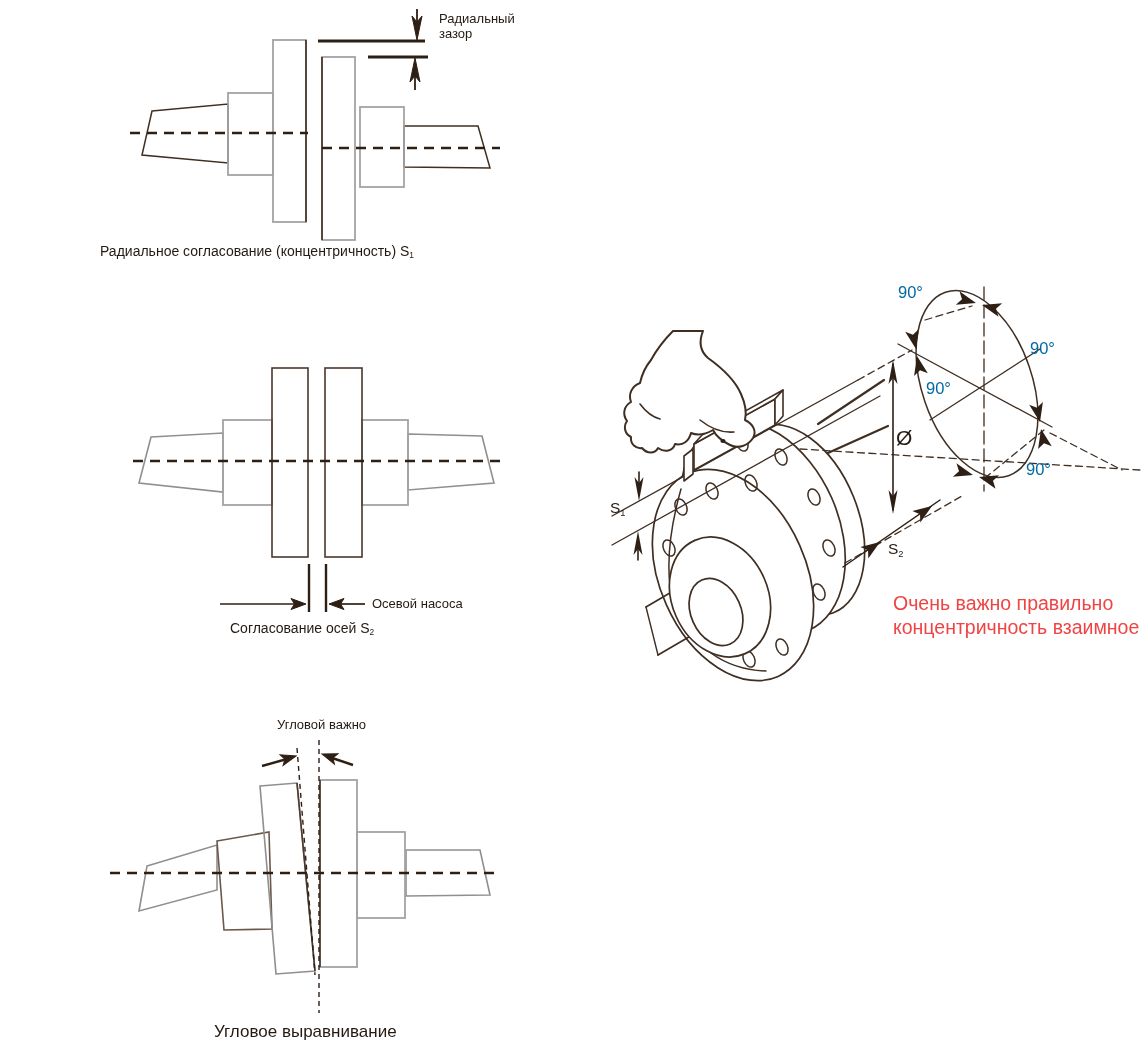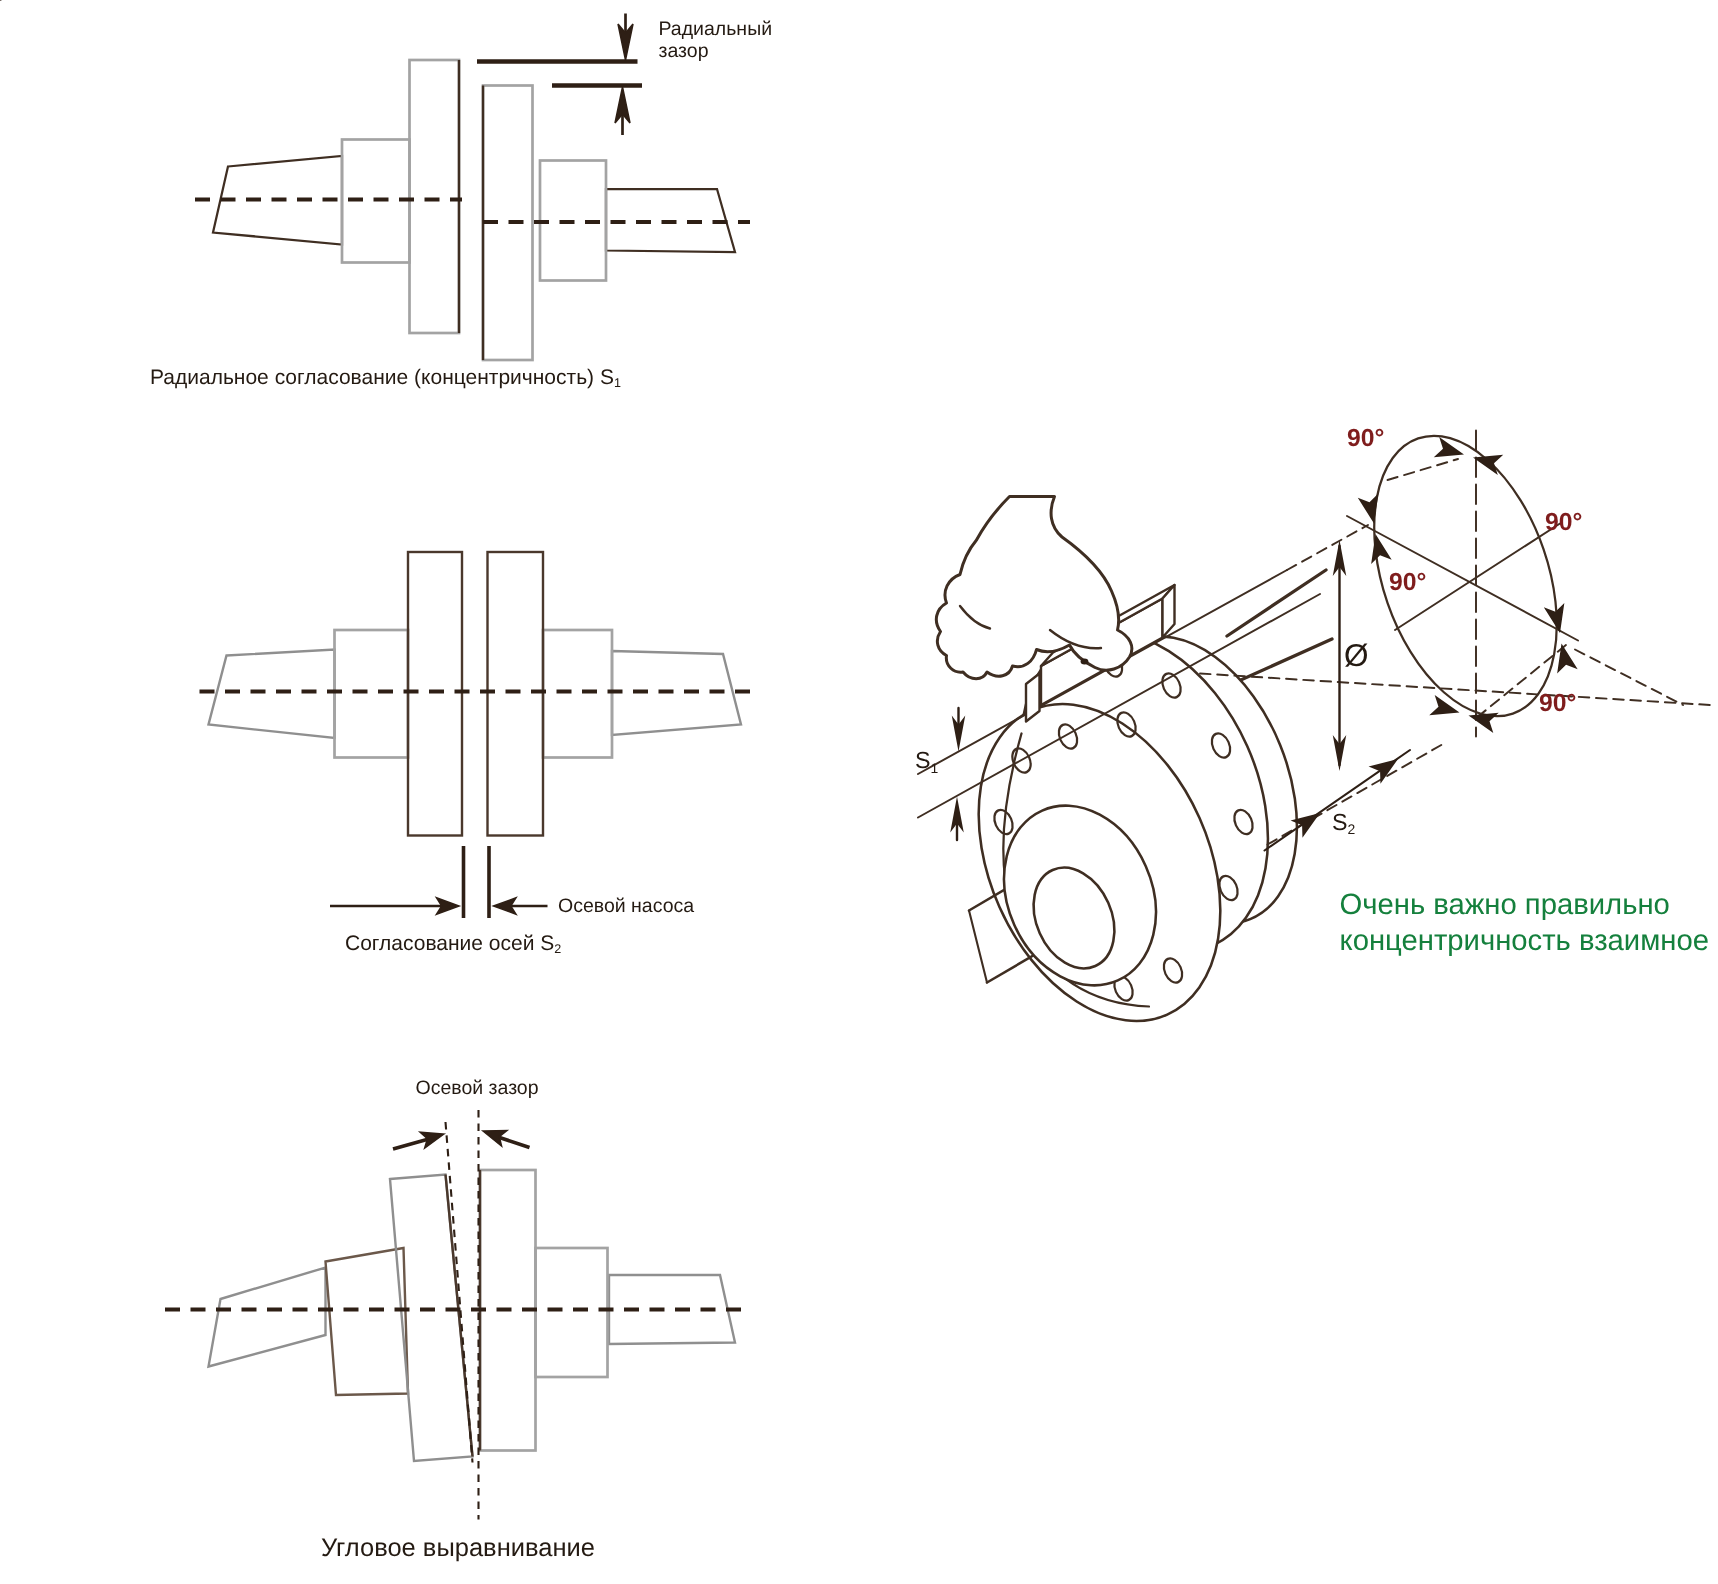--- a/index.html
+++ b/index.html
@@ -1,23 +1,23 @@
 <!DOCTYPE html>
 <html><head>
 <meta charset="utf-8">
 <style>
   html,body{margin:0;padding:0;background:#ffffff;}
   #page{position:relative;width:1145px;height:1056px;background:#ffffff;overflow:hidden;
         font-family:"Liberation Sans", sans-serif;color:#241a12;}
   svg{position:absolute;overflow:visible;}
   .lbl{position:absolute;color:#241a12;font-size:13px;line-height:1.18;}
   .cap{position:absolute;color:#241a12;font-size:14px;line-height:1.2;white-space:nowrap;}
-  .deg{position:absolute;color:#7f1d1d;font-size:16.5px;font-weight:bold;}
+  .deg{position:absolute;color:#0369a1;font-size:16.5px;}
   .dim{position:absolute;color:#241a12;font-size:15.5px;}
-  .note{position:absolute;left:893px;top:591px;font-size:19.5px;line-height:24.2px;color:#15803d;}
+  .note{position:absolute;left:893px;top:591px;font-size:19.5px;line-height:24.2px;color:#ef4444;}
   sub{font-size:0.6em;position:relative;top:0.28em;vertical-align:baseline;}
   .diam{position:absolute;color:#241a12;font-size:21px;}
 </style>
 </head>
 <body>
 
 <div id="page">
 
   <svg style="left:100px;top:0px" width="420" height="280" viewBox="100 0 420 280">
     <defs>
@@ -93,21 +93,21 @@
     <line x1="110" y1="873" x2="495" y2="873" stroke="#2e1f15" stroke-width="2.6" stroke-dasharray="10 7"></line>
     <g stroke="#2e1f15" fill="#2e1f15">
       <line x1="297" y1="748" x2="315" y2="975" stroke-width="1.4" stroke-dasharray="5 4"></line>
       <line x1="319" y1="740" x2="319" y2="1013" stroke-width="1.4" stroke-dasharray="5 4"></line>
       <line x1="262" y1="766" x2="287" y2="759" stroke-width="2.4"></line>
       <use href="#d2dart" transform="translate(296,756) rotate(-16)"></use>
       <line x1="353" y1="765" x2="332" y2="758" stroke-width="2.4"></line>
       <use href="#d2dart" transform="translate(322,754) rotate(-161)"></use>
     </g>
   </svg>
-  <div class="lbl" style="left:277px;top:717px">Осевой зазор</div>
+  <div class="lbl" style="left:277px;top:717px">Угловой важно</div>
   <div class="cap" style="left:214px;top:1022px;font-size:17px">Угловое выравнивание</div>
 
   <svg style="left:560px;top:270px" width="585" height="430" viewBox="560 270 585 430">
     <g stroke="#3f2e22" fill="none" stroke-linejoin="round" stroke-linecap="round">
 
       <g stroke-width="2.2">
         <line x1="818" y1="424" x2="884" y2="380"></line>
         <line x1="790" y1="470" x2="888" y2="426"></line>
       </g>
 

